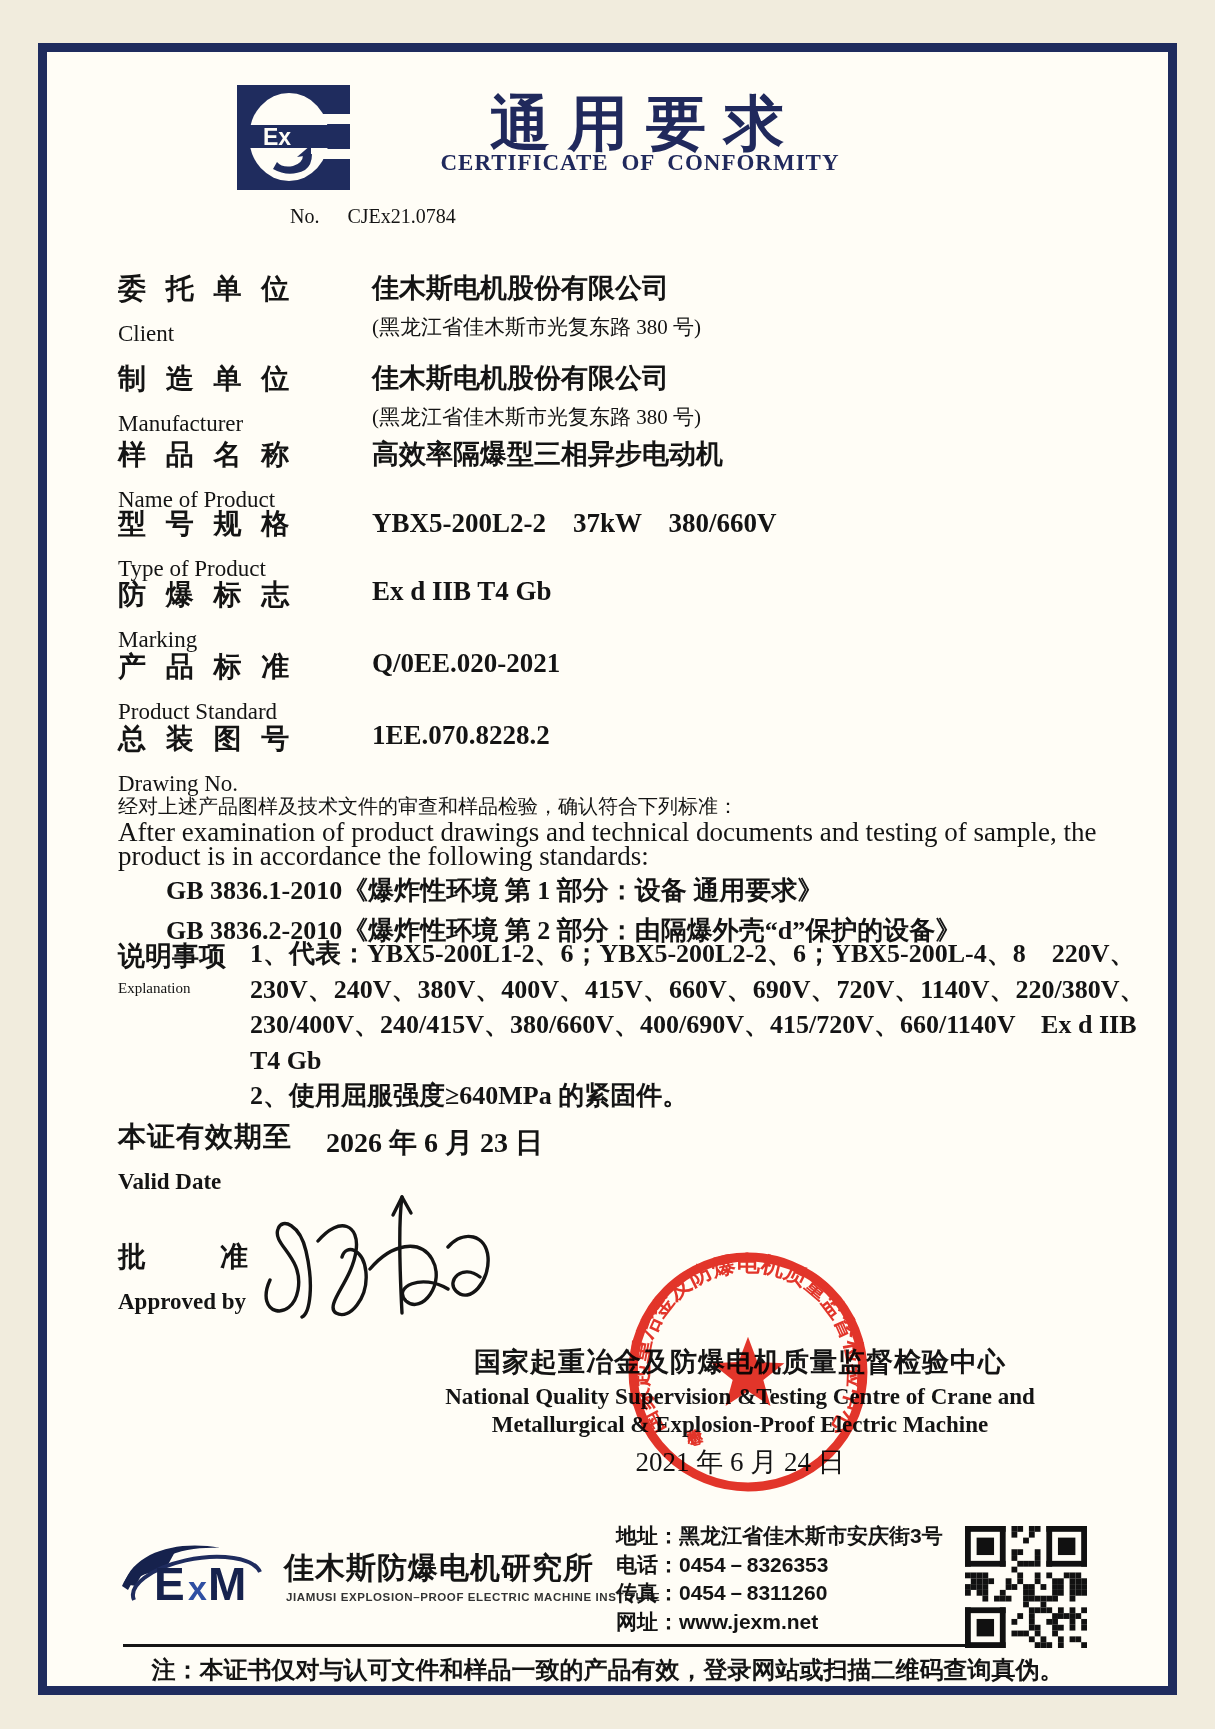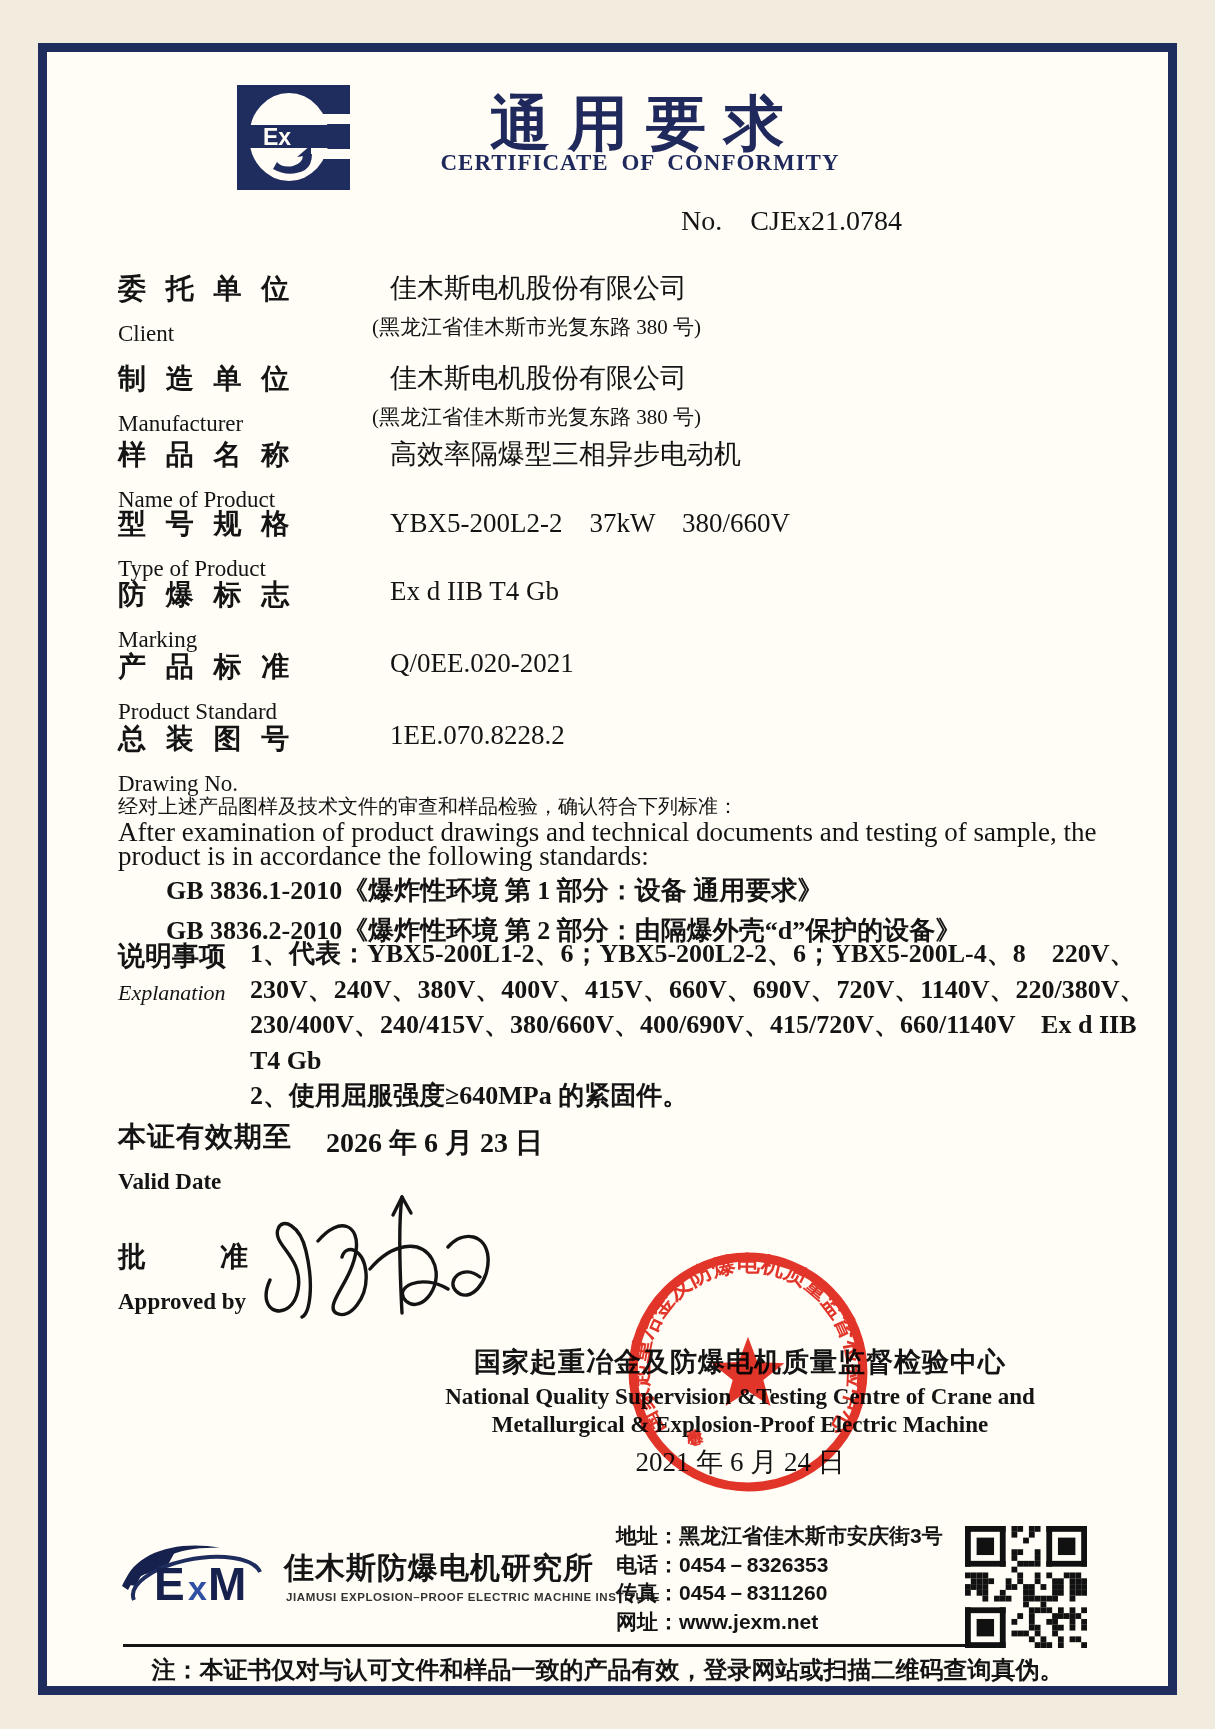--- a/index.html
+++ b/index.html
@@ -10,44 +10,44 @@
          border:9px solid #1f2c5e;background:#fffdf6;box-sizing:border-box;}
   .abs{position:absolute;}
 
   
   .ex-logo{left:237px;top:85px;width:113px;height:105px;}
   .title-cn{left:346px;top:84px;width:600px;text-align:center;
             font-family:"Liberation Sans",sans-serif;font-weight:bold;
             font-size:60px;letter-spacing:18px;color:#20295c;white-space:nowrap;}
   .title-en{left:340px;top:150px;width:600px;text-align:center;font-weight:bold;
             font-size:23px;letter-spacing:1px;color:#20295c;word-spacing:6px;white-space:nowrap;}
-  .no-line{left:302px;top:205px;width:600px;text-align:right;font-size:28px;white-space:nowrap;}
+  .no-line{left:290px;top:205px;width:600px;text-align:left;font-size:20px;white-space:nowrap;}
   .no-line .gap{display:inline-block;width:28px;}
 
   
   .field-row{left:118px;width:1000px;}
   .f-label{position:absolute;left:0;top:0;width:250px;}
   .f-cn{font-family:"Liberation Sans",sans-serif;font-weight:bold;font-size:28px;
         letter-spacing:6px;white-space:nowrap;}
   .f-en{font-size:23px;margin-top:13px;white-space:nowrap;}
   .f-value{position:absolute;left:254px;top:0;width:740px;}
-  .v-main{font-size:27px;font-weight:400;white-space:nowrap;margin-left:18px;}
+  .v-main{font-size:27px;font-weight:700;white-space:nowrap;}
   .v-sub{font-size:21px;margin-top:7px;white-space:nowrap;}
 
   
   .statement{left:118px;top:793px;width:1005px;}
   .st-cn{font-family:"Liberation Sans",sans-serif;font-weight:normal;font-size:20px;white-space:nowrap;}
   .st-en{font-size:27px;line-height:24px;}
   .gb-line{font-size:26px;font-weight:600;margin:5px 0 0 48px;white-space:nowrap;}
 
   
   .explain{left:118px;top:936px;width:1000px;}
   .ex-label{position:absolute;left:0;top:2px;width:135px;}
   .ex-cn{font-family:"Liberation Sans",sans-serif;font-weight:bold;font-size:27px;white-space:nowrap;}
-  .ex-en{font-size:22px;margin-top:6px;font-style:italic;}
+  .ex-en{font-size:15px;margin-top:6px;}
   .ex-lines{position:absolute;left:132px;top:0;width:860px;}
   .ex-line{font-size:26px;font-weight:600;line-height:35.5px;white-space:nowrap;}
 
   
   .valid-label{left:118px;top:1118px;}
   .valid-label .f-cn{letter-spacing:2px;}
   .valid-value{left:326px;top:1124px;font-size:28px;white-space:nowrap;font-weight:bold;}
   .approve-label{left:118px;top:1238px;}
   .signature{left:252px;top:1185px;width:295px;height:150px;z-index:4;}
 

